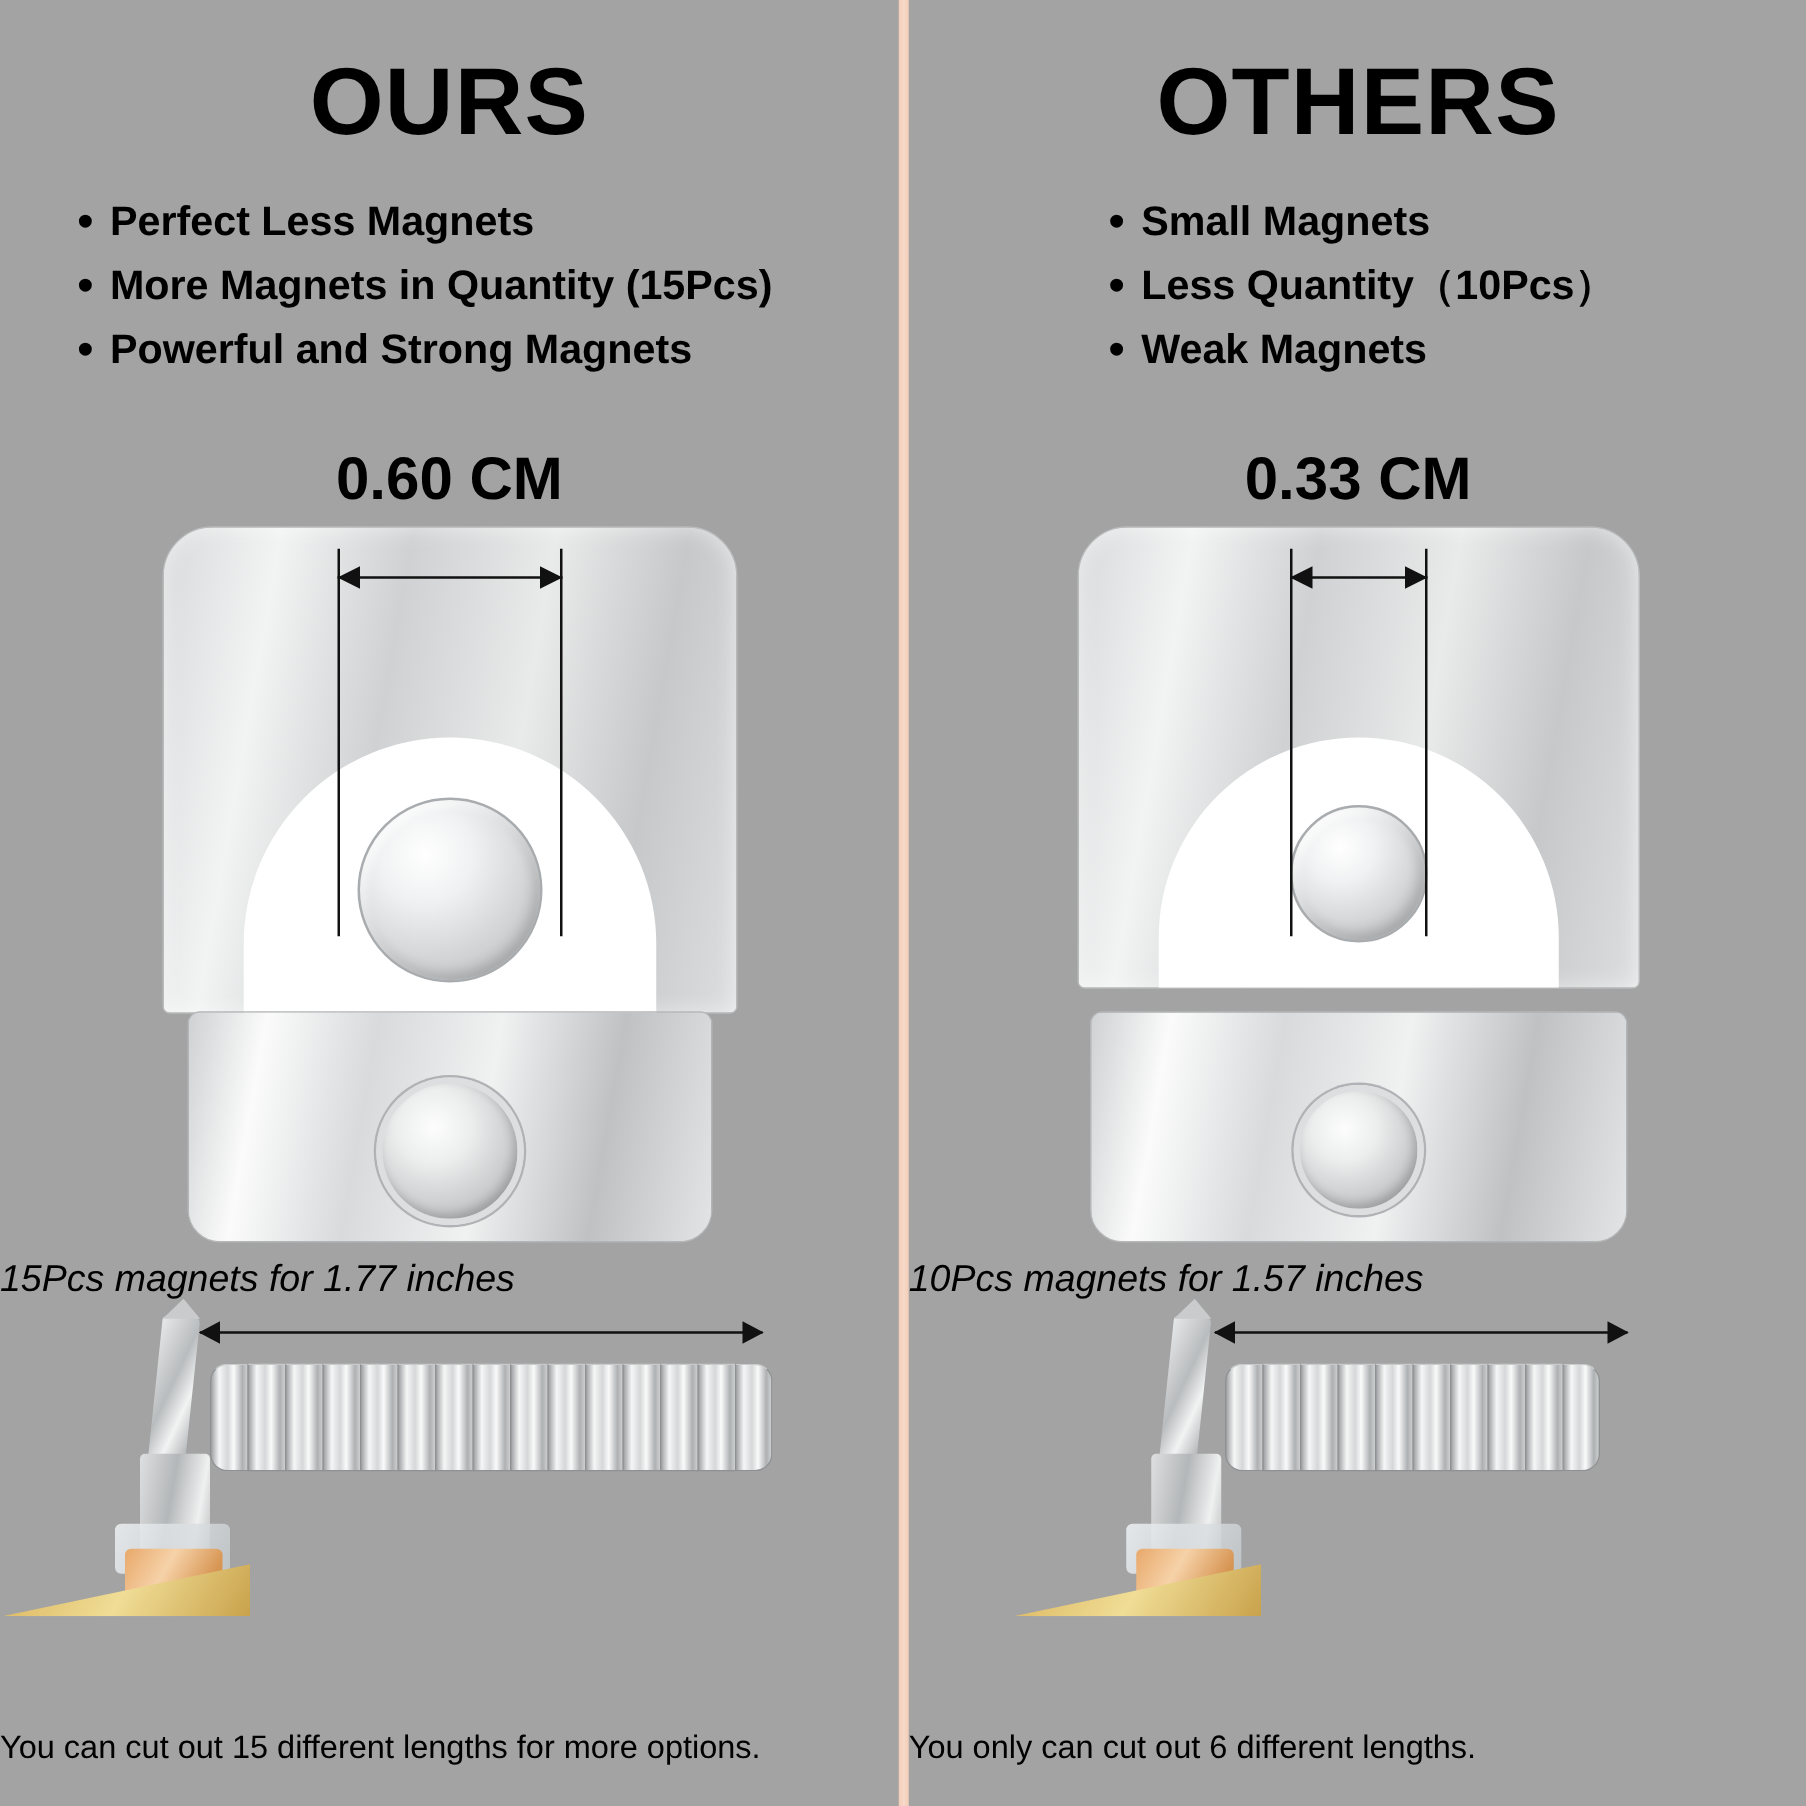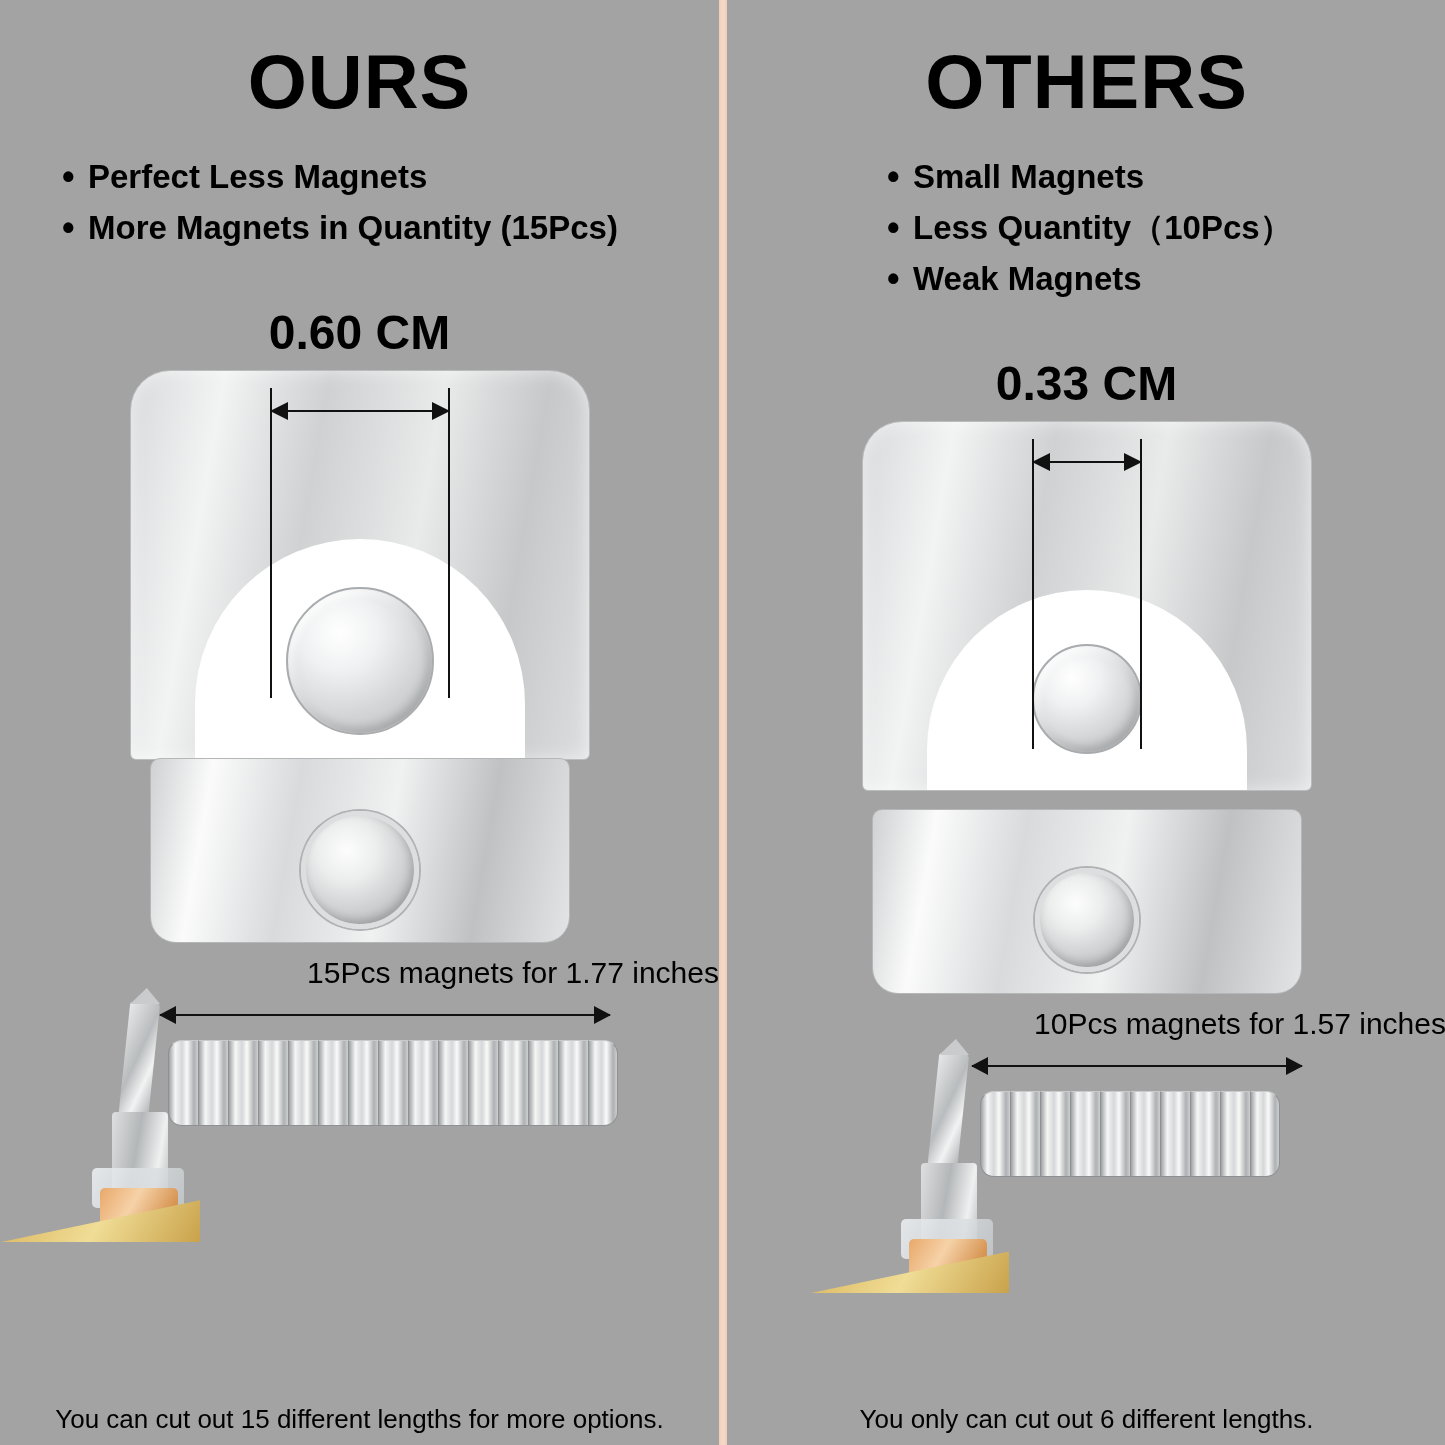--- a/index.html
+++ b/index.html
@@ -172,24 +172,25 @@
     position: relative;
     width: 719px;
     height: 300px;
     margin-top: 2px;
     overflow: hidden;
   }
   .strip-caption {
     position: absolute;
     top: 14px;
     width: 100%;
-    text-align: right;
+    text-align: left;
     font-size: 30px;
     color: #000;
     font-family: "Liberation Sans", sans-serif;
+    font-style: italic;
   }
   .strip-arrow {
     position: absolute;
     top: 72px;
     height: 2px;
     background: #111;
   }
   .strip-arrow .ah {
     position: absolute;
     top: -8px;
@@ -269,41 +270,41 @@
   .gold-wedge {
     position: absolute;
     left: 0; bottom: 0;
     width: 200px; height: 42px;
     background: linear-gradient(120deg, #d9b35a, #f0dd96 50%, #c9a24b);
     clip-path: polygon(0 100%, 100% 0, 100% 100%);
   }
 
   .footer-note {
     position: absolute;
-    bottom: 10px;
+    bottom: 32px;
     width: 100%;
-    text-align: center;
     font-size: 26px;
     color: #000;
   }
 </style>
 </head>
 <body>
 
 <div class="page">
 
   <div class="divider"></div>
 
   <div class="col left">
 
     <div class="heading">OURS</div>
 
     <ul class="bullets">
       <li>Perfect Less Magnets</li>
       <li>More Magnets in Quantity (15Pcs)</li>
+      <li>Powerful and Strong Magnets</li>
     </ul>
 
     <div class="dim-label">0.60 CM</div>
 
     <div class="tool-area">
       <div class="tool-head">
         <div class="notch"></div>
         <div class="magnet-disc big"></div>
       </div>
 

